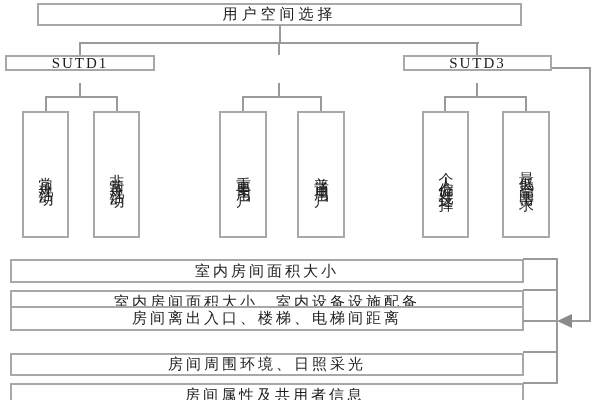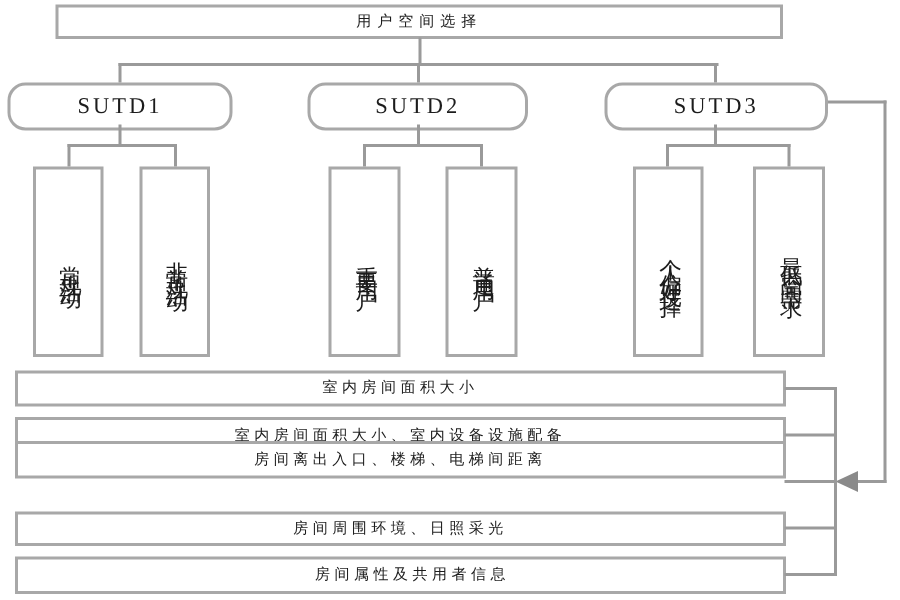--- a/index.html
+++ b/index.html
@@ -18,43 +18,44 @@
   }
   .box {
     position: absolute;
     box-sizing: border-box;
     border: 2px solid var(--border, #a8a8a8);
     background: #ffffff;
     display: flex;
     align-items: center;
     justify-content: center;
     text-align: center;
-    font-size: 10px;
+    font-size: 15px;
     line-height: 1;
     white-space: nowrap;
   }
   .title-box {
     left: 37px; top: 3px; width: 485px; height: 23px;
     letter-spacing: 4px;
   }
   .sutd {
-    top: 55px; height: 32px;
-    font-size: 15px; letter-spacing: 2px; border-radius: 12px;
+    top: 55px; height: 16px;
+    font-size: 15px; letter-spacing: 2px;
   }
   .vbox {
     top: 111px; height: 127px;
     writing-mode: vertical-rl;
     text-orientation: upright;
     letter-spacing: 5px;
     white-space: normal;
     font-size: 15px;
   }
   .crit {
     left: 10px; width: 514px;
     letter-spacing: 3px;
+    margin-top: 12px;
   }
   .line {
     position: absolute;
     background: var(--line, #9a9a9a);
   }
   .arrowhead {
     position: absolute;
     width: 0; height: 0;
     border-top: 7px solid transparent;
     border-bottom: 7px solid transparent;
@@ -62,21 +63,20 @@
   }
 </style>
 </head>
 <body>
 
 <div class="canvas" style="--background: #ffffff; --border: #a8a8a8; --line: #9a9a9a; --arrow: #8a8a8a; --text: #1c1c1c;">
 
   <div class="box title-box">用户空间选择</div>
 
   <div class="box sutd" style="left:5px; width:150px;">SUTD1</div>
-  <div class="box sutd" style="left:205px; width:147px;">SUTD2</div>
   <div class="box sutd" style="left:403px; width:149px;">SUTD3</div>
 
   <div class="box vbox" style="left:22px; width:47px;">常规活动</div>
   <div class="box vbox" style="left:93px; width:47px;">非常规活动</div>
   <div class="box vbox" style="left:219px; width:48px;">重要用户</div>
   <div class="box vbox" style="left:297px; width:48px;">普通用户</div>
   <div class="box vbox" style="left:422px; width:47px;">个人偏好选择</div>
   <div class="box vbox" style="left:502px; width:48px;">最低空间需求</div>
 
   <div class="box crit" style="top:247px; height:24px;">室内房间面积大小</div>

